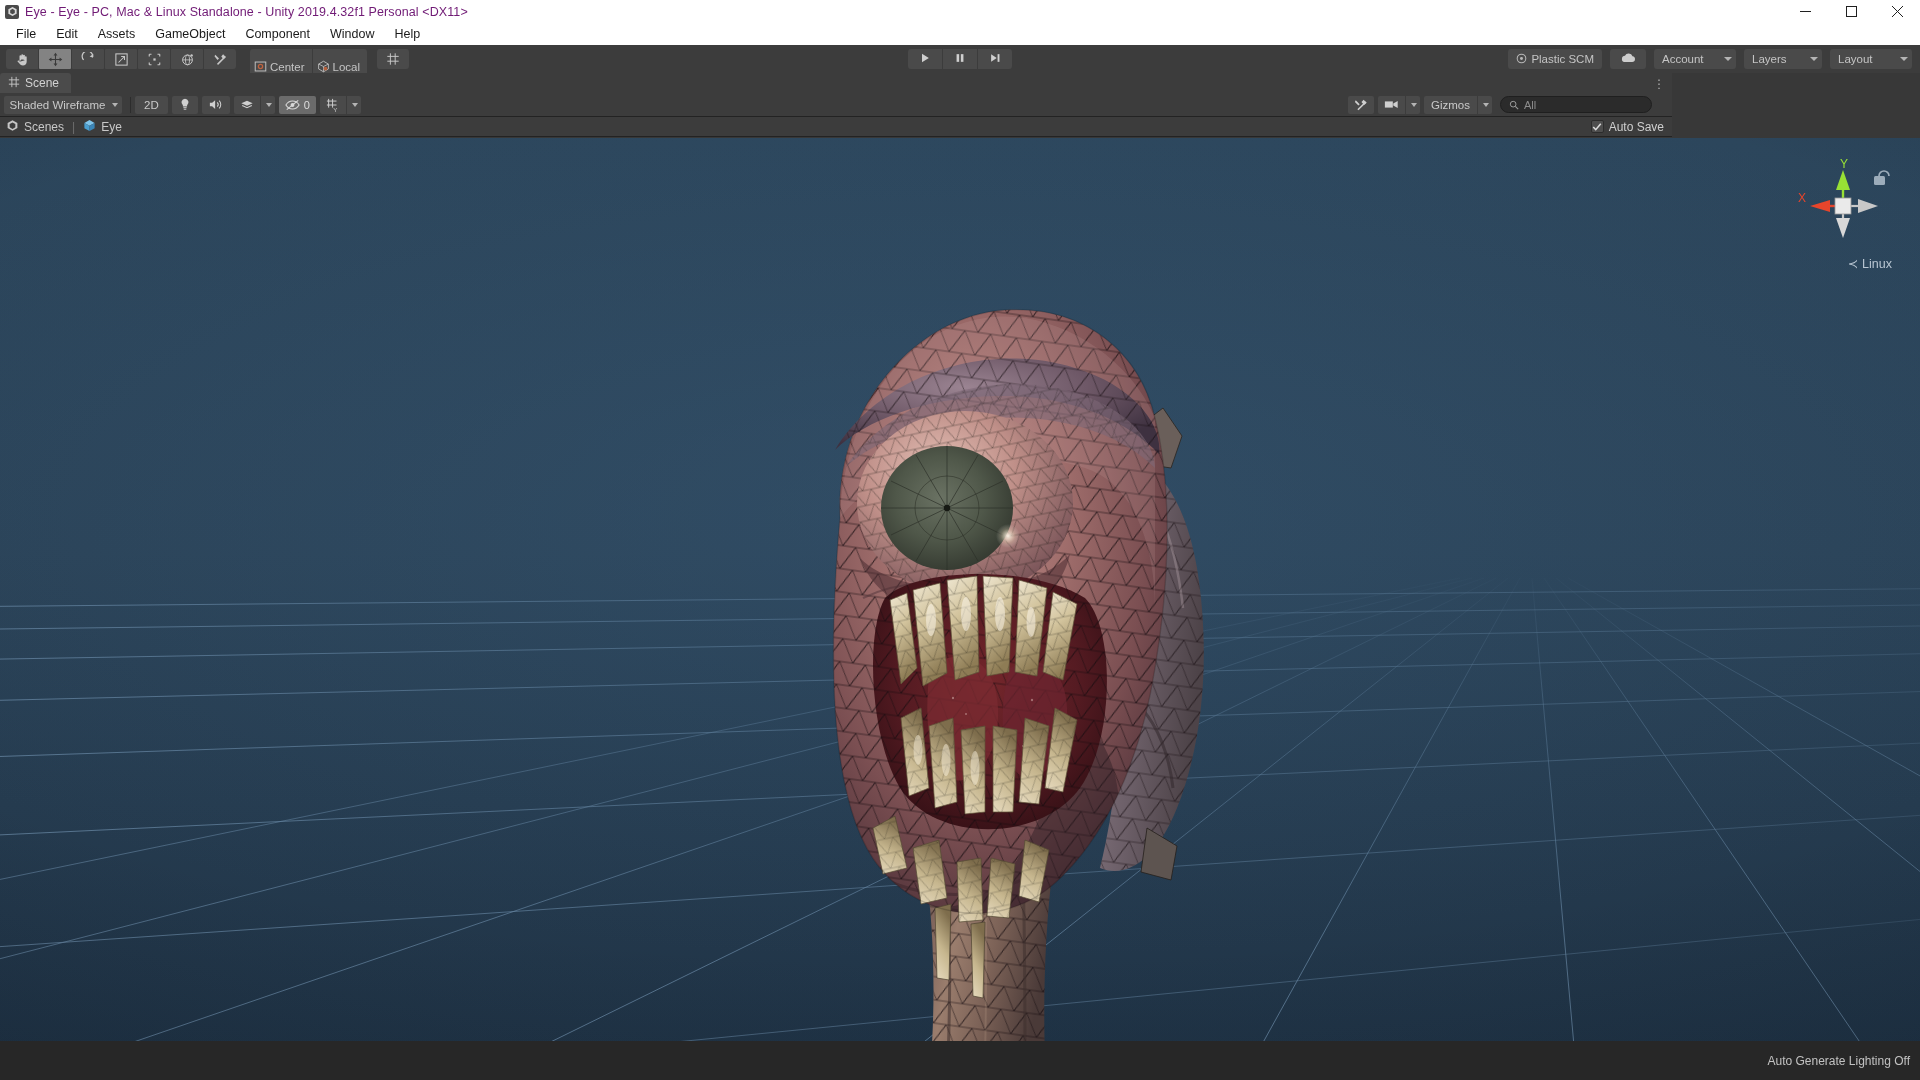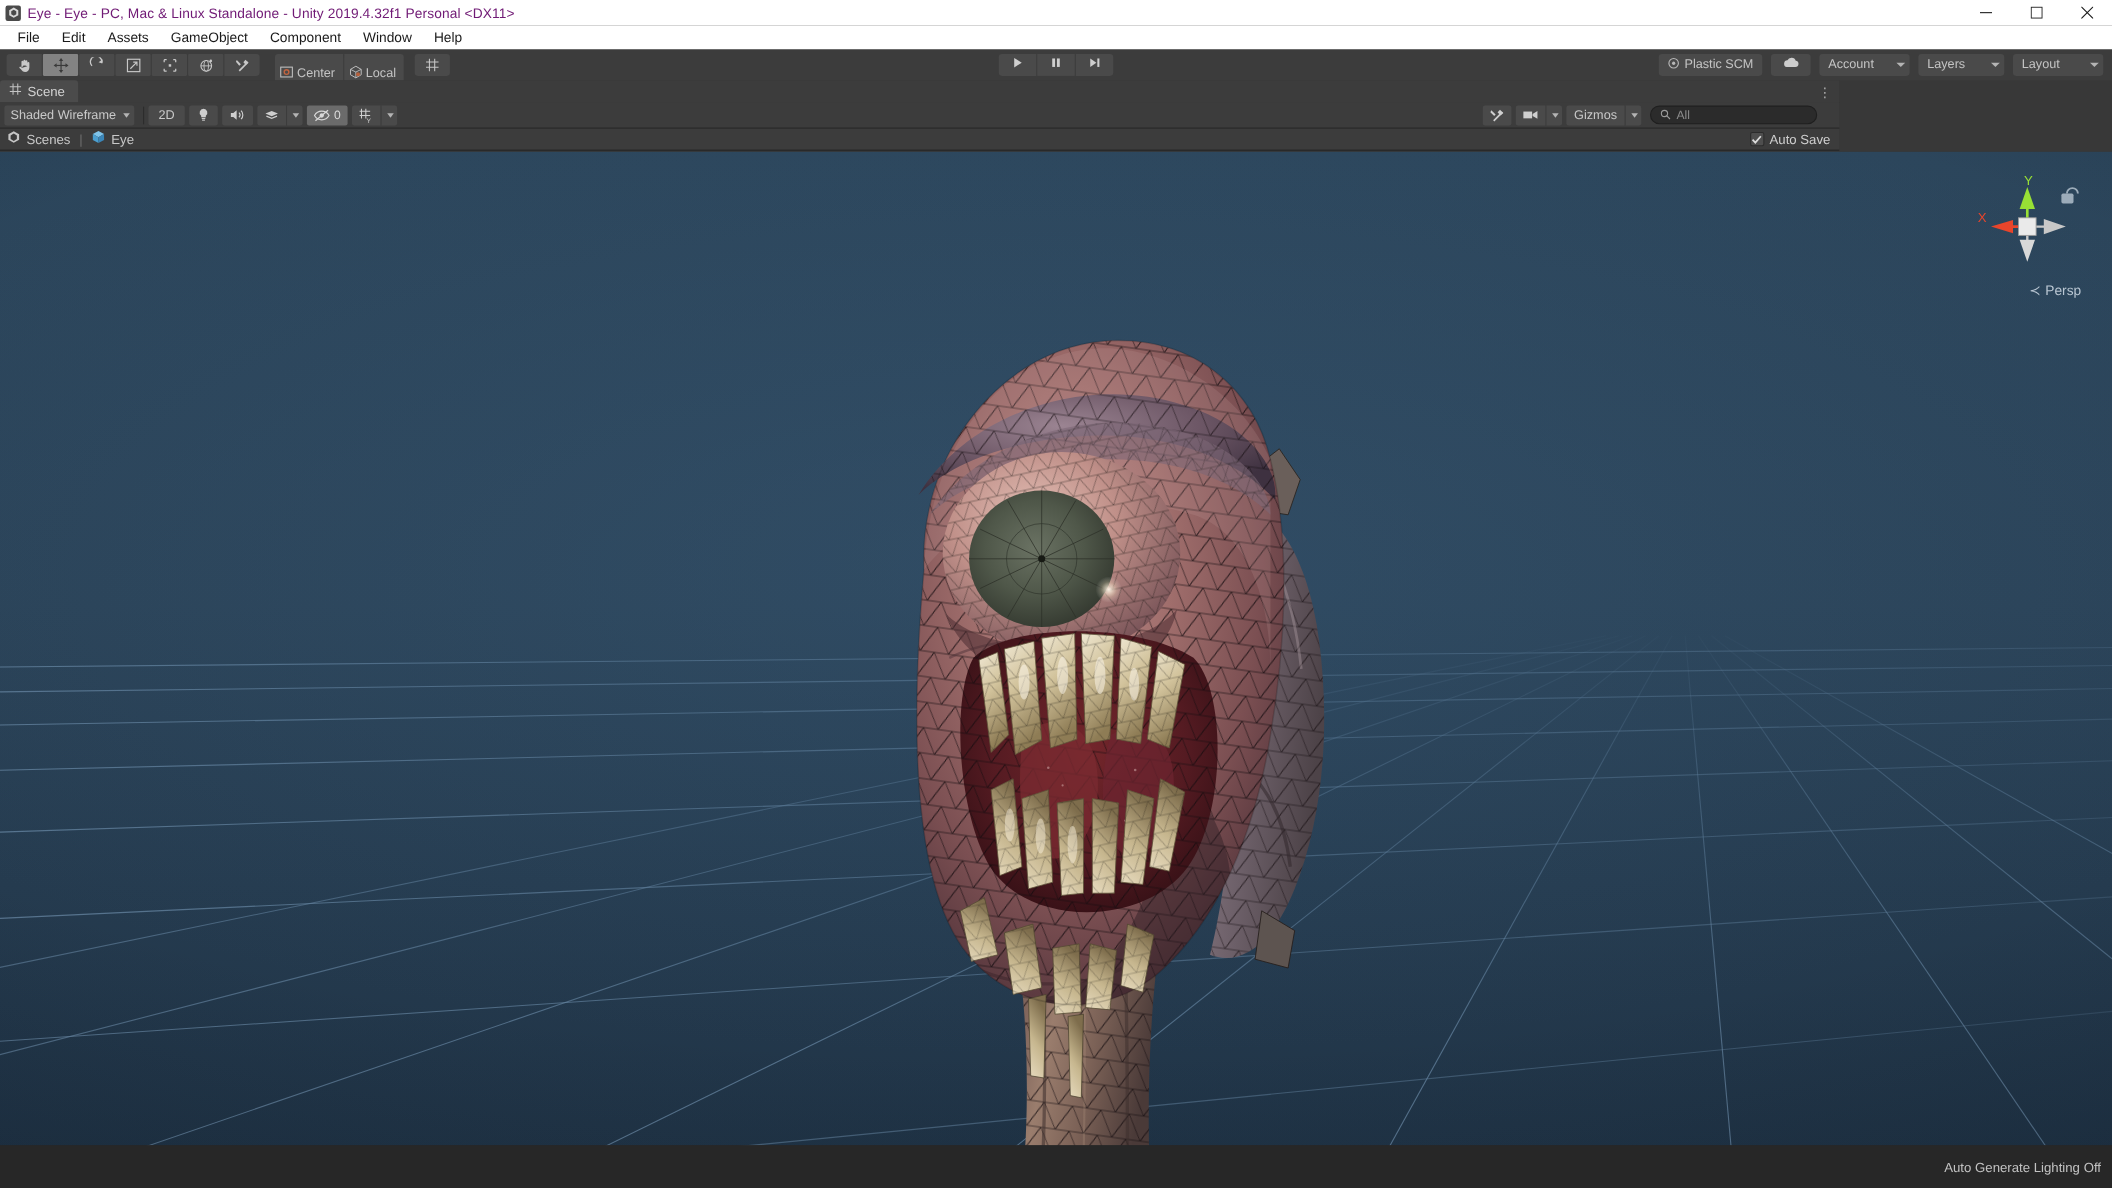--- a/index.html
+++ b/index.html
@@ -880,21 +880,21 @@
           <g>
             <line x1="55" y1="50" x2="55" y2="64" stroke="#c8c8c8" stroke-width="2.2"></line>
             <path d="M55 82 L62 62 H48 Z" fill="#d8d8d8"></path>
           </g>
 
           <rect x="47" y="42" width="16" height="16" fill="#eaeaea" stroke="#9a9a9a" stroke-width="0.8"></rect>
         </svg>
       </div>
       <div class="gizmo-persp">
         <span>≺</span>
-        <span>Persp</span>
+        <span>Linux</span>
       </div>
 
     </div>
   </div>
 
   <div class="statusbar">
     <div class="status-text">Auto Generate Lighting Off</div>
   </div>
 
 </div>

